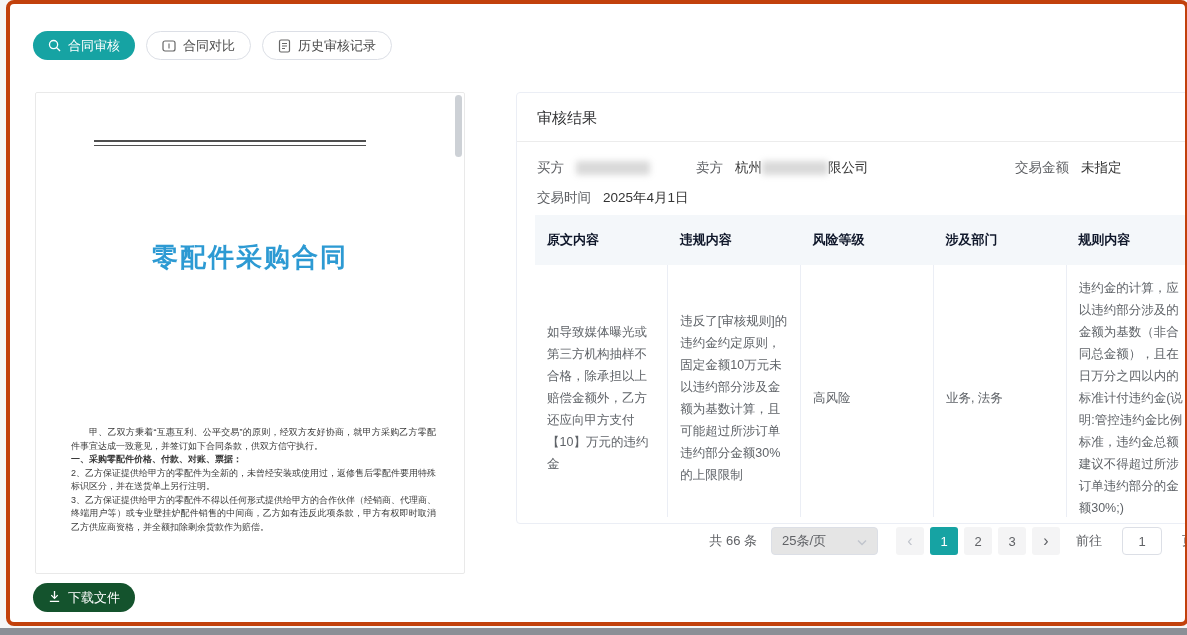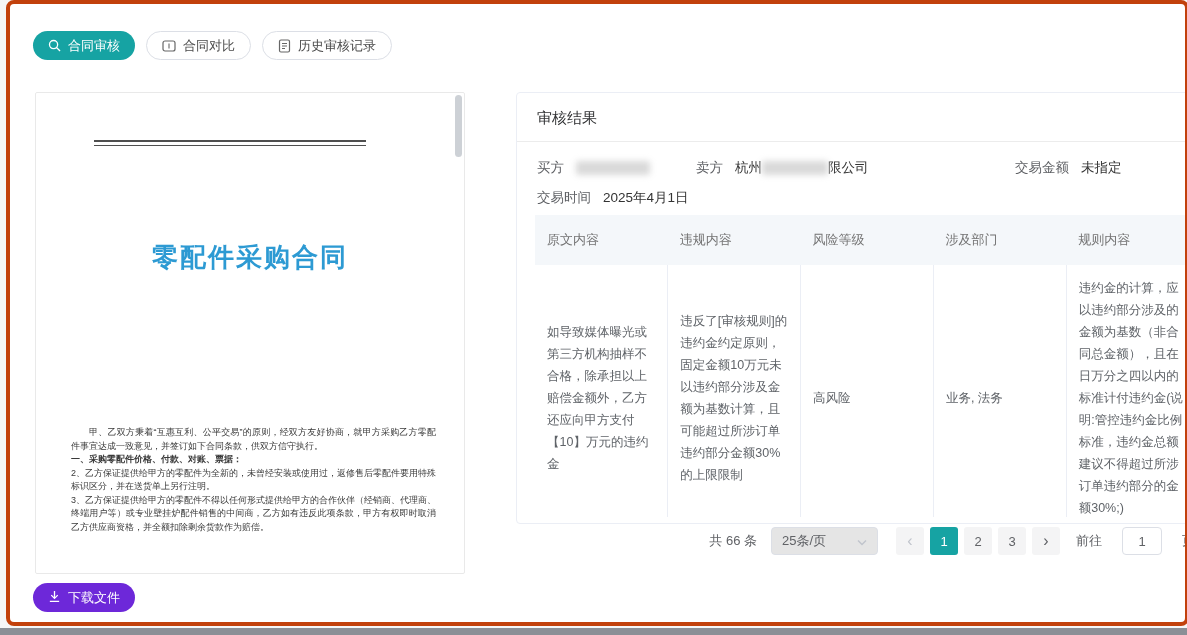--- a/index.html
+++ b/index.html
@@ -49,21 +49,21 @@
   .blur-block { display:inline-block; height:14px; background:#d9d9d9; border-radius:2px;
                 filter:blur(3px); vertical-align:middle; }
   .seller-group { margin-left:46px; display:flex; align-items:center; }
   .amount-group { position:absolute; left:498px; top:17px; display:flex; align-items:center; }
 
   
   .table-wrap { position:absolute; left:18px; top:122px; width:664px; height:302px;
                 overflow:hidden; }
   table { width:100%; border-collapse:collapse; table-layout:fixed;
           font-size:12.5px; color:#5f6368; }
-  thead th { background:#f4f7fa; text-align:left; font-weight:normal; color:#737373;
+  thead th { background:#f4f7fa; text-align:left; font-weight:bold; color:#0f172a;
              padding:16px 12px; font-size:13px; }
   tbody td { padding:12px; border-bottom:1px solid #ebeef5; border-right:1px solid #ebeef5;
              vertical-align:middle; line-height:22px; }
   tbody td:last-child { border-right:none; }
   .table-scroll-thumb { position:absolute; right:1px; top:56px; width:6px; height:22px;
                         background:#c9cdd3; border-radius:3px; }
 
   
   .pagination { position:absolute; right:20px; top:434px; display:flex; align-items:center;
                 font-size:13px; color:#606266; }
@@ -123,21 +123,21 @@
     <div class="doc-rule"></div>
     <div class="doc-title">零配件采购合同</div>
     <div class="doc-body">
       <p class="indent">甲、乙双方秉着“互惠互利、公平交易”的原则，经双方友好协商，就甲方采购乙方零配件事宜达成一致意见，并签订如下合同条款，供双方信守执行。</p>
       <p class="head">一、采购零配件价格、付款、对账、票据：</p>
       <p>2、乙方保证提供给甲方的零配件为全新的，未曾经安装或使用过，返修售后零配件要用特殊标识区分，并在送货单上另行注明。</p>
       <p>3、乙方保证提供给甲方的零配件不得以任何形式提供给甲方的合作伙伴（经销商、代理商、终端用户等）或专业壁挂炉配件销售的中间商，乙方如有违反此项条款，甲方有权即时取消乙方供应商资格，并全额扣除剩余货款作为赔偿。</p>
     </div>
   </div>
 
-  <button class="download-btn" style="background:#6d28d9">
+  <button class="download-btn" style="background:#14532d">
     <span>
       <svg width="13" height="13" viewBox="0 0 14 14">
           <line x1="7" y1="1" x2="7" y2="8.5" stroke="#fff" stroke-width="1.4"></line>
           <polyline points="3.5,5.5 7,9 10.5,5.5" fill="none" stroke="#fff" stroke-width="1.4"></polyline>
           <line x1="2" y1="12.2" x2="12" y2="12.2" stroke="#fff" stroke-width="1.4"></line>
         </svg>
     </span>
     <span>下载文件</span>
   </button>
 

